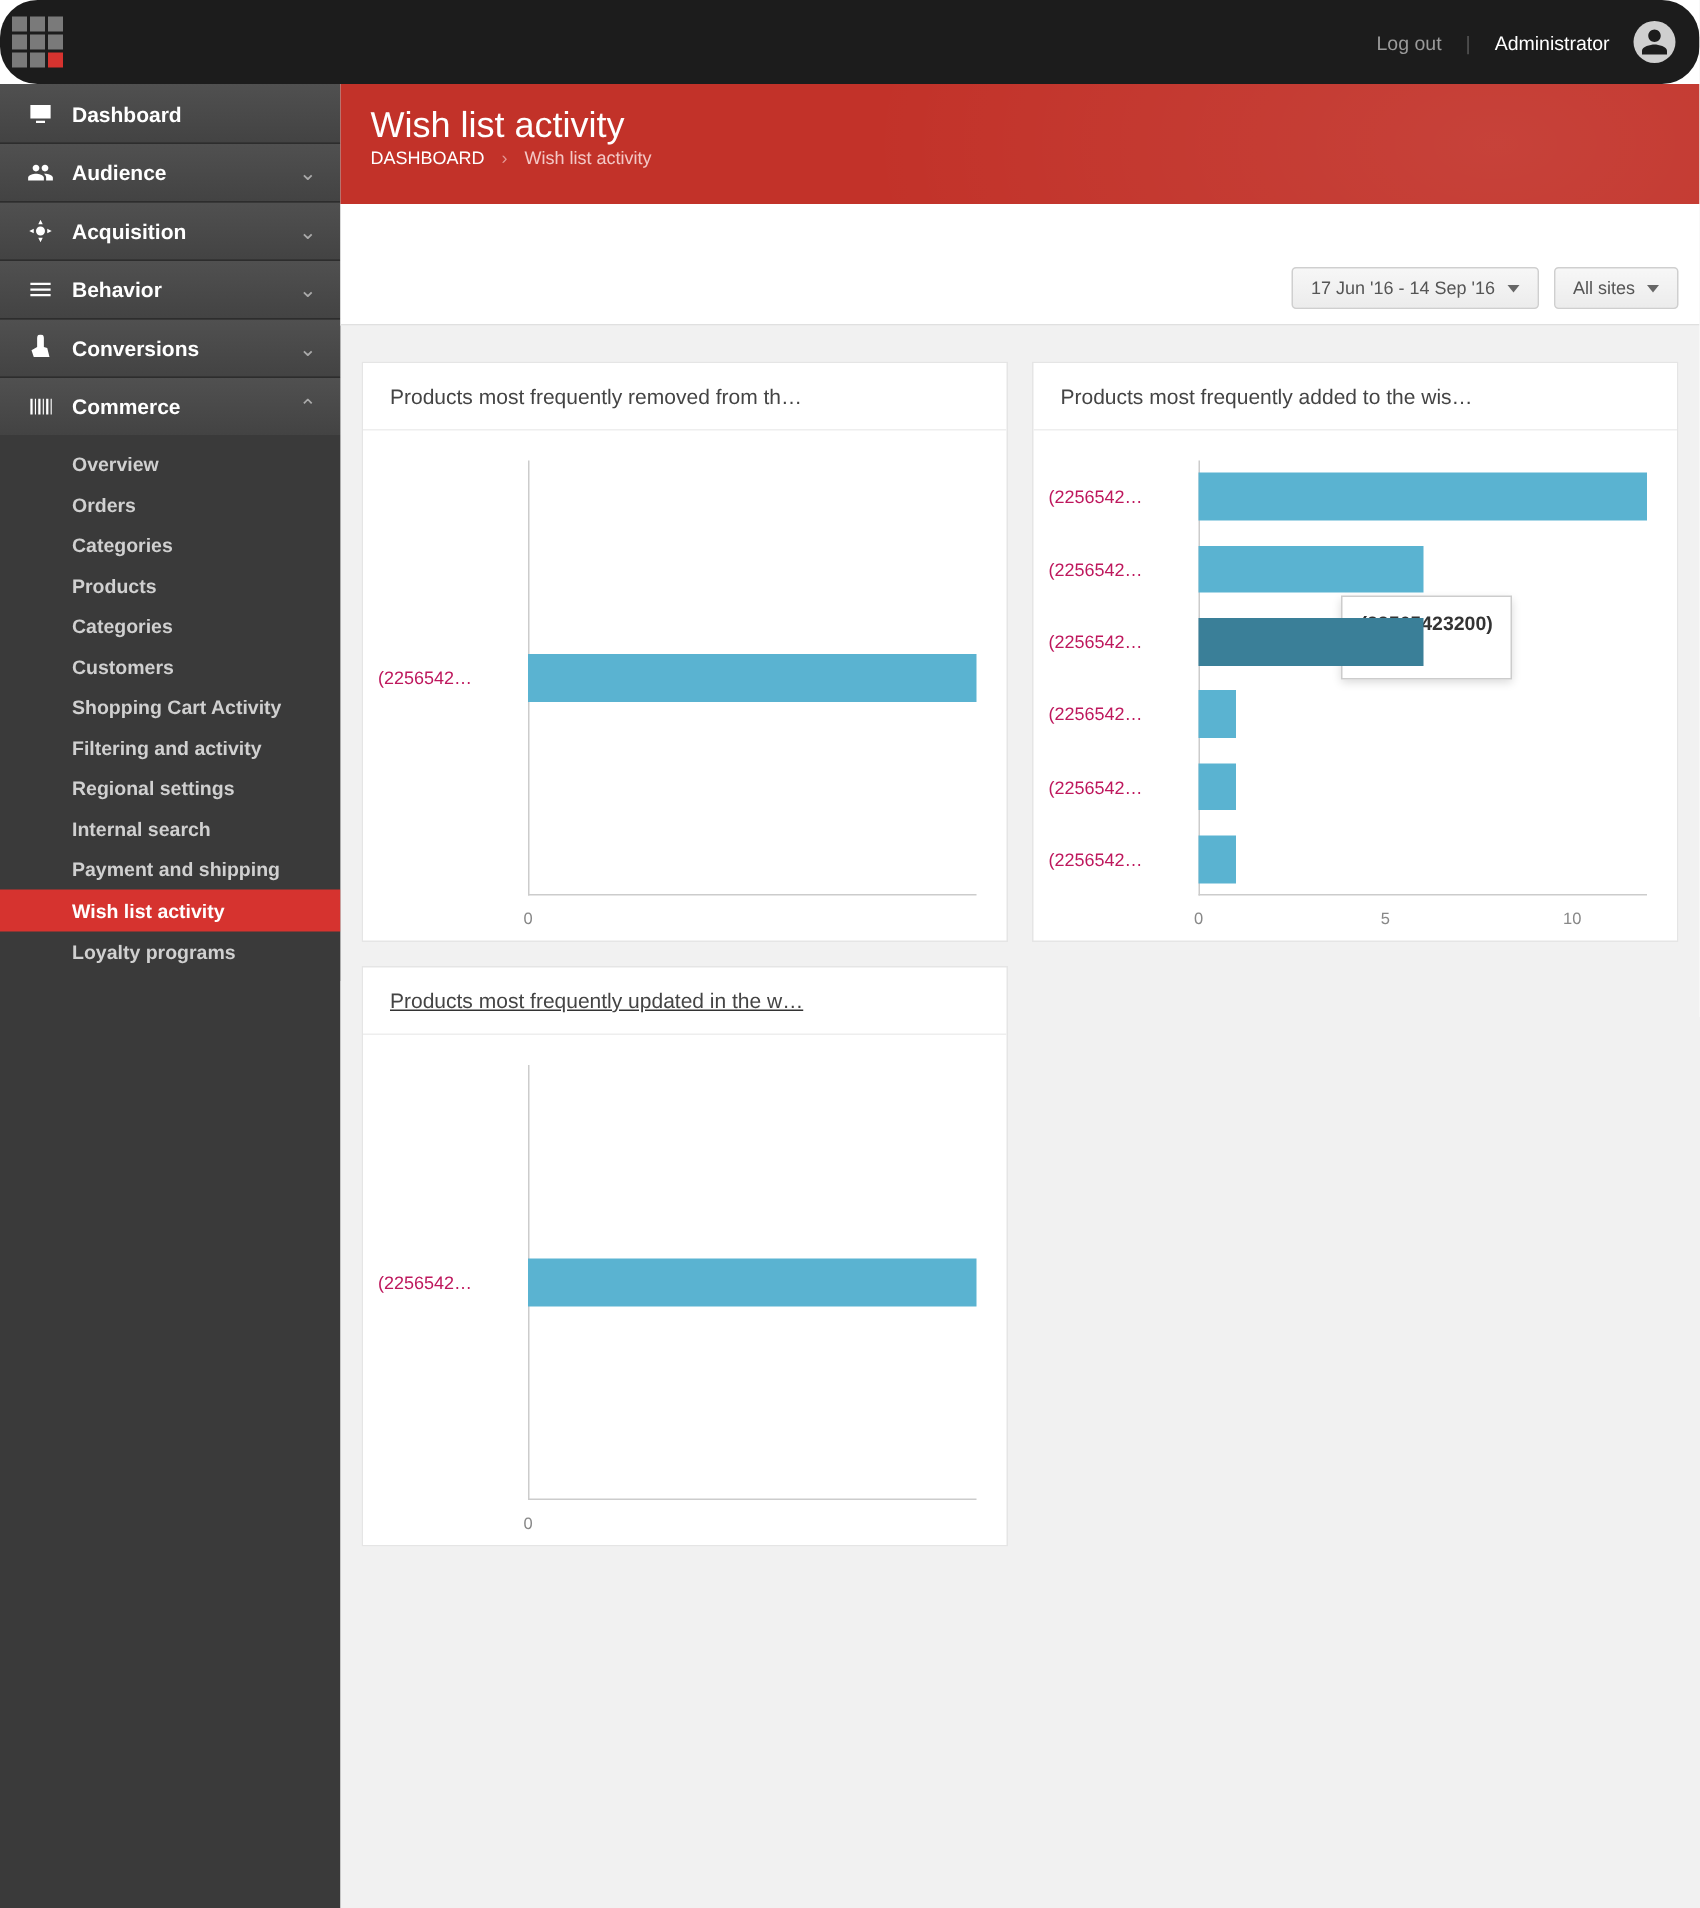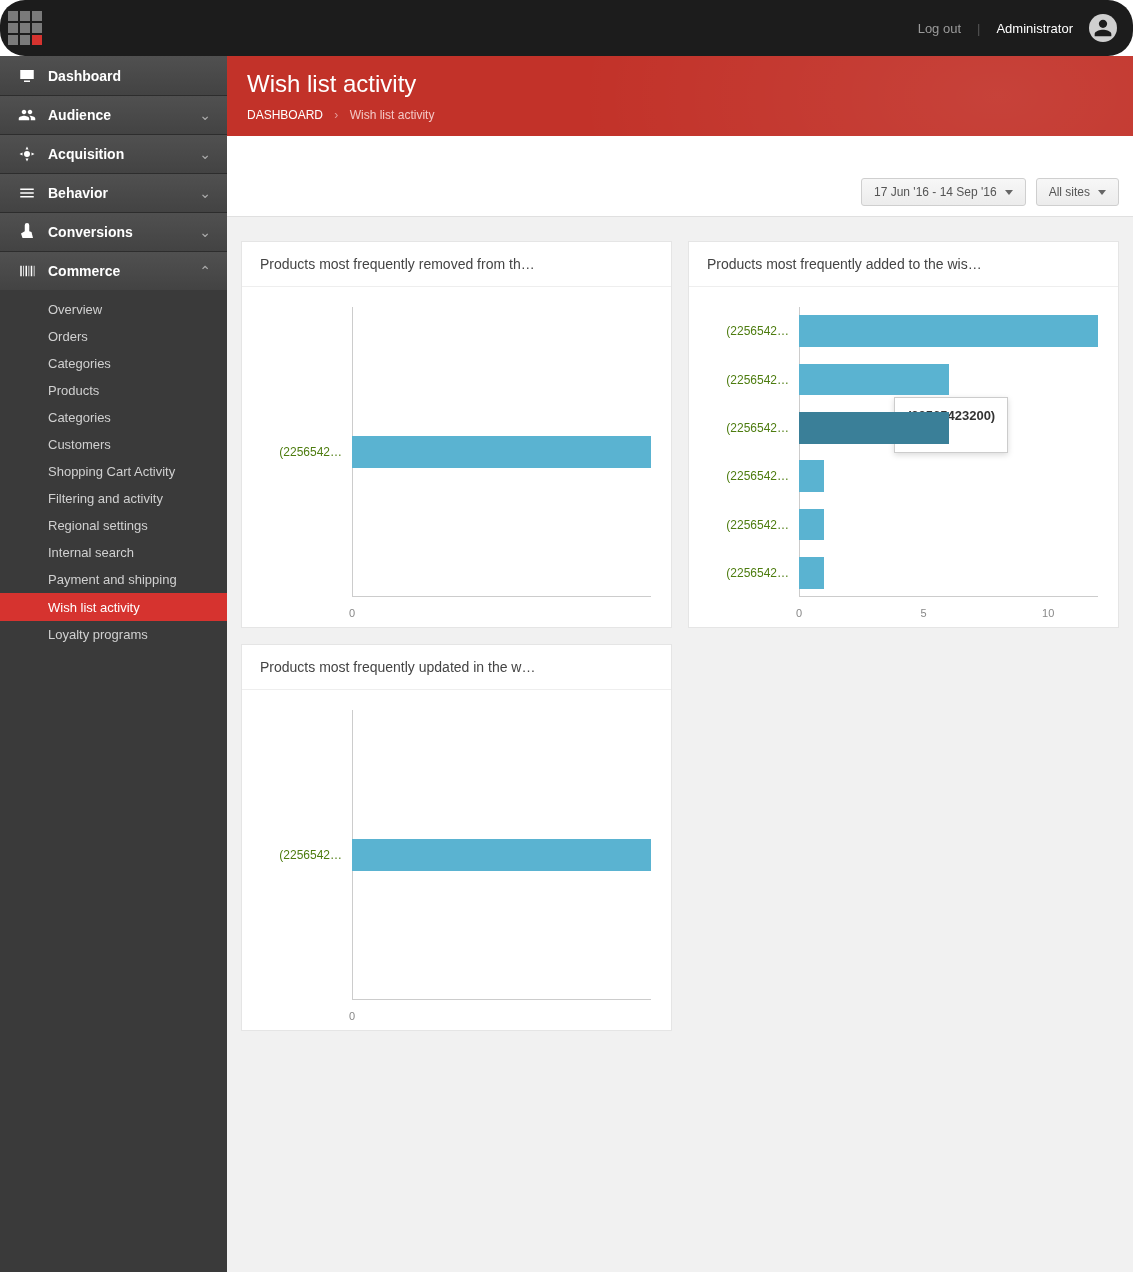--- a/index.html
+++ b/index.html
@@ -63,21 +63,21 @@
     cursor: pointer;
   }
   .nav-item:first-child { border-top: none; }
   .nav-item .icon {
     width: 22px; margin-right: 10px;
     display: flex; align-items: center; justify-content: center;
   }
   .nav-item .icon svg { width: 18px; height: 18px; fill: #fff; }
   .nav-item .label { flex: 1; font-weight: 600; font-size: 14px; }
   .nav-item .chev { color: #aaa; }
-  .subnav { background: #3a3a3a; padding: 6px 0; }
+  .subnav { background: #3a3a3a; padding: 6px 0; font-weight: bold; }
   .sub-item {
     height: 27px;
     padding: 0 16px 0 48px;
     display: flex; align-items: center;
     color: #d0d0d0;
     font-size: 13px;
     cursor: pointer;
   }
   .sub-item.active {
     background: #d6332f;
@@ -90,21 +90,20 @@
   .page-header {
     height: 80px;
     background: #c23229;
     background-image: radial-gradient(ellipse 700px 400px at 85% 50%, rgba(255,255,255,0.08), transparent 60%);
     padding: 14px 20px 0 20px;
     color: #fff;
     position: relative;
   }
   .page-header h1 { font-size: 24px; font-weight: 400; }
   .breadcrumb {
-    margin-top: 10px;
     font-size: 12px;
     color: #f3c8c6;
   }
   .breadcrumb a { color: #fff; text-decoration: none; }
   .breadcrumb .sep2 { margin: 0 8px; color: #e49a97; }
 
   .toolbar {
     background: #fff;
     border-bottom: 1px solid #e0e0e0;
     padding: 10px 14px;
@@ -146,23 +145,22 @@
   }
   .chart {
     position: relative;
     height: 340px;
     padding: 20px 20px 30px 110px;
   }
   .chart .y-label {
     position: absolute;
     left: 10px;
     width: 90px;
-    text-align: right;
     font-size: 12px;
-    color: #4d7c0f;
+    color: #be185d;
     white-space: nowrap;
     overflow: hidden;
     text-overflow: ellipsis;
     transform: translateY(-50%);
   }
   .axis-v {
     position: absolute;
     top: 20px; bottom: 30px;
     width: 1px; background: #ccc;
     left: 110px;
@@ -192,21 +190,21 @@
     background: #fff;
     border: 1px solid #ccc;
     box-shadow: 0 2px 6px rgba(0,0,0,0.15);
     padding: 10px 12px;
     font-size: 13px;
     color: #333;
     min-width: 110px;
   }
   .tooltip .tt-title { font-weight: 600; margin-bottom: 4px; }
 
-  .card-wide { grid-column: 1; }
+  .card-wide { grid-column: 1; text-decoration: underline; }
 </style>
 </head>
 <body>
 
 <div class="topbar">
   <div class="logo-grid">
     <span></span>
       <span></span>
       <span></span>
     <span></span>

